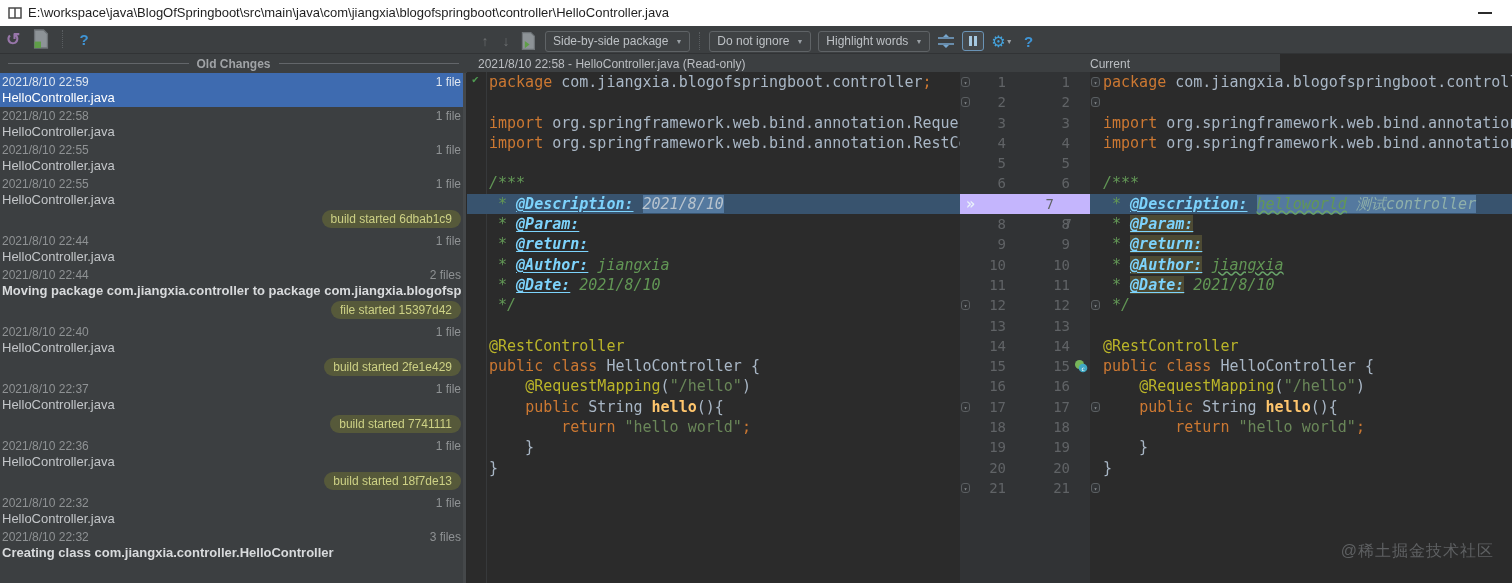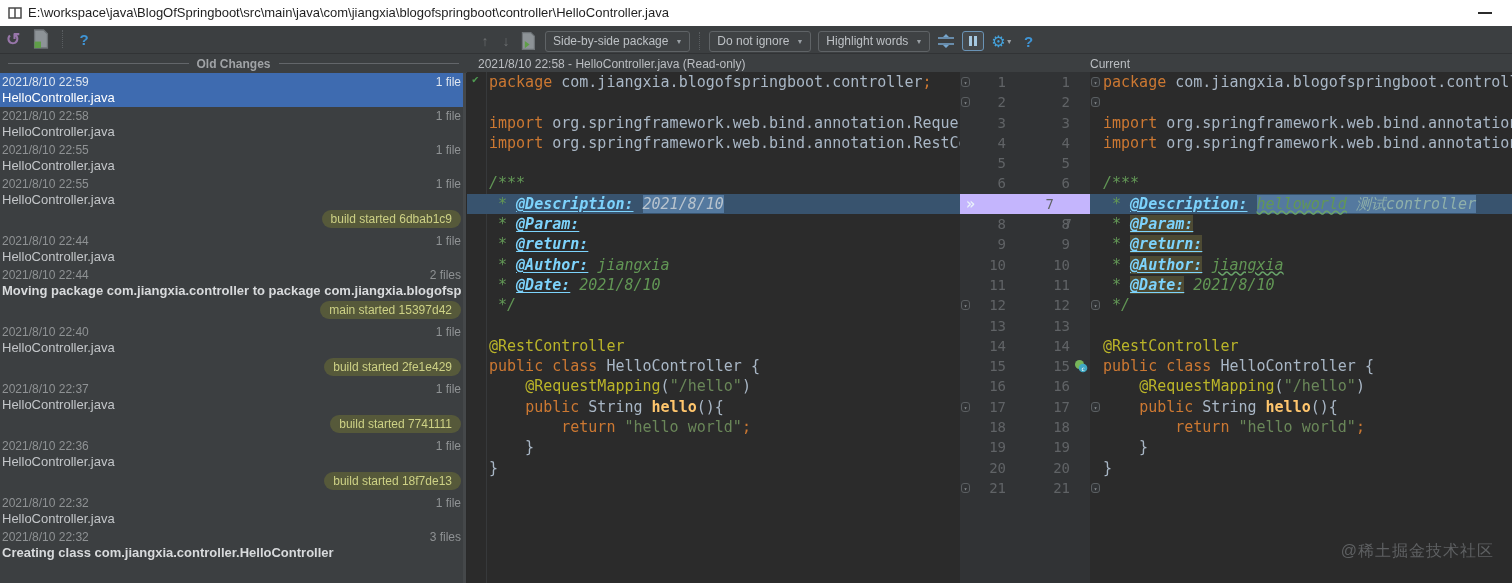--- a/index.html
+++ b/index.html
@@ -24,21 +24,21 @@
   .dd { height:21px; display:inline-flex; align-items:center; border:1px solid #5f6366; border-radius:3px;
         padding:0 7px; font-size:12px; color:#bdc1c5; background:#3f4244; cursor:pointer; white-space:nowrap; }
   .dd .caret { font-size:7px; color:#9aa0a5; margin-left:7px; }
   #panel-toggle { width:22px; height:20px; border:1px solid #6a93b5; border-radius:3px; background:#45494c;
         display:inline-flex; align-items:center; justify-content:center; gap:2px; cursor:pointer; }
   #panel-toggle i { display:block; width:3px; height:10px; background:#a6c8e0; }
   #gear-icon { color:#44a2dc; font-size:16px; }
   #gear-icon small { font-size:7px; color:#9aa0a5; }
 
   
-  #header-strip { position:absolute; left:0; top:54px; width:1512px; height:19px; background:#3c3f41; }
+  #header-strip { position:absolute; left:0; top:54px; width:1280px; height:19px; background:#3c3f41; }
   #oldchanges-header { position:absolute; left:0; top:0; width:467px; height:19px; display:flex; align-items:center; }
   #oldchanges-header .rule { flex:1; border-top:1px solid #63666a; margin:0 8px; }
   #oldchanges-header .lbl { font-size:12px; color:#a0a3a6; font-weight:bold; }
   #diff-left-title { position:absolute; left:478px; top:3px; font-size:12px; color:#bbbec2; white-space:nowrap; }
   #diff-right-title { position:absolute; left:1040px; top:3px; width:90px; text-align:right; font-size:12px; color:#bbbec2; }
 
   
   #history-panel { position:absolute; left:0; top:73px; width:467px; height:510px; background:#3c3f41; border-right:1px solid #2a2a2a; }
   #history-scrollbar { position:absolute; right:0; top:0; width:3px; height:100%; background:#45484a; }
   .h-entry { height:34px; padding:1px 5px 0 2px; cursor:pointer; overflow:hidden; }
@@ -204,21 +204,21 @@
         </div>
         <div class="h-label">HelloController.java</div>
       </div>
       <div class="h-entry bold">
         <div class="h-top">
           <span class="h-date">2021/8/10 22:44</span>
           <span class="h-count">2 files</span>
         </div>
         <div class="h-label">Moving package com.jiangxia.controller to package com.jiangxia.blogofspringb...</div>
       </div>
-      <div class="h-badge"><span>main started 15397d42</span></div>
+      <div class="h-badge"><span>file started 15397d42</span></div>
       <div class="h-entry">
         <div class="h-top">
           <span class="h-date">2021/8/10 22:40</span>
           <span class="h-count">1 file</span>
         </div>
         <div class="h-label">HelloController.java</div>
       </div>
       <div class="h-badge"><span>build started 2fe1e429</span></div>
       <div class="h-entry">
         <div class="h-top">

